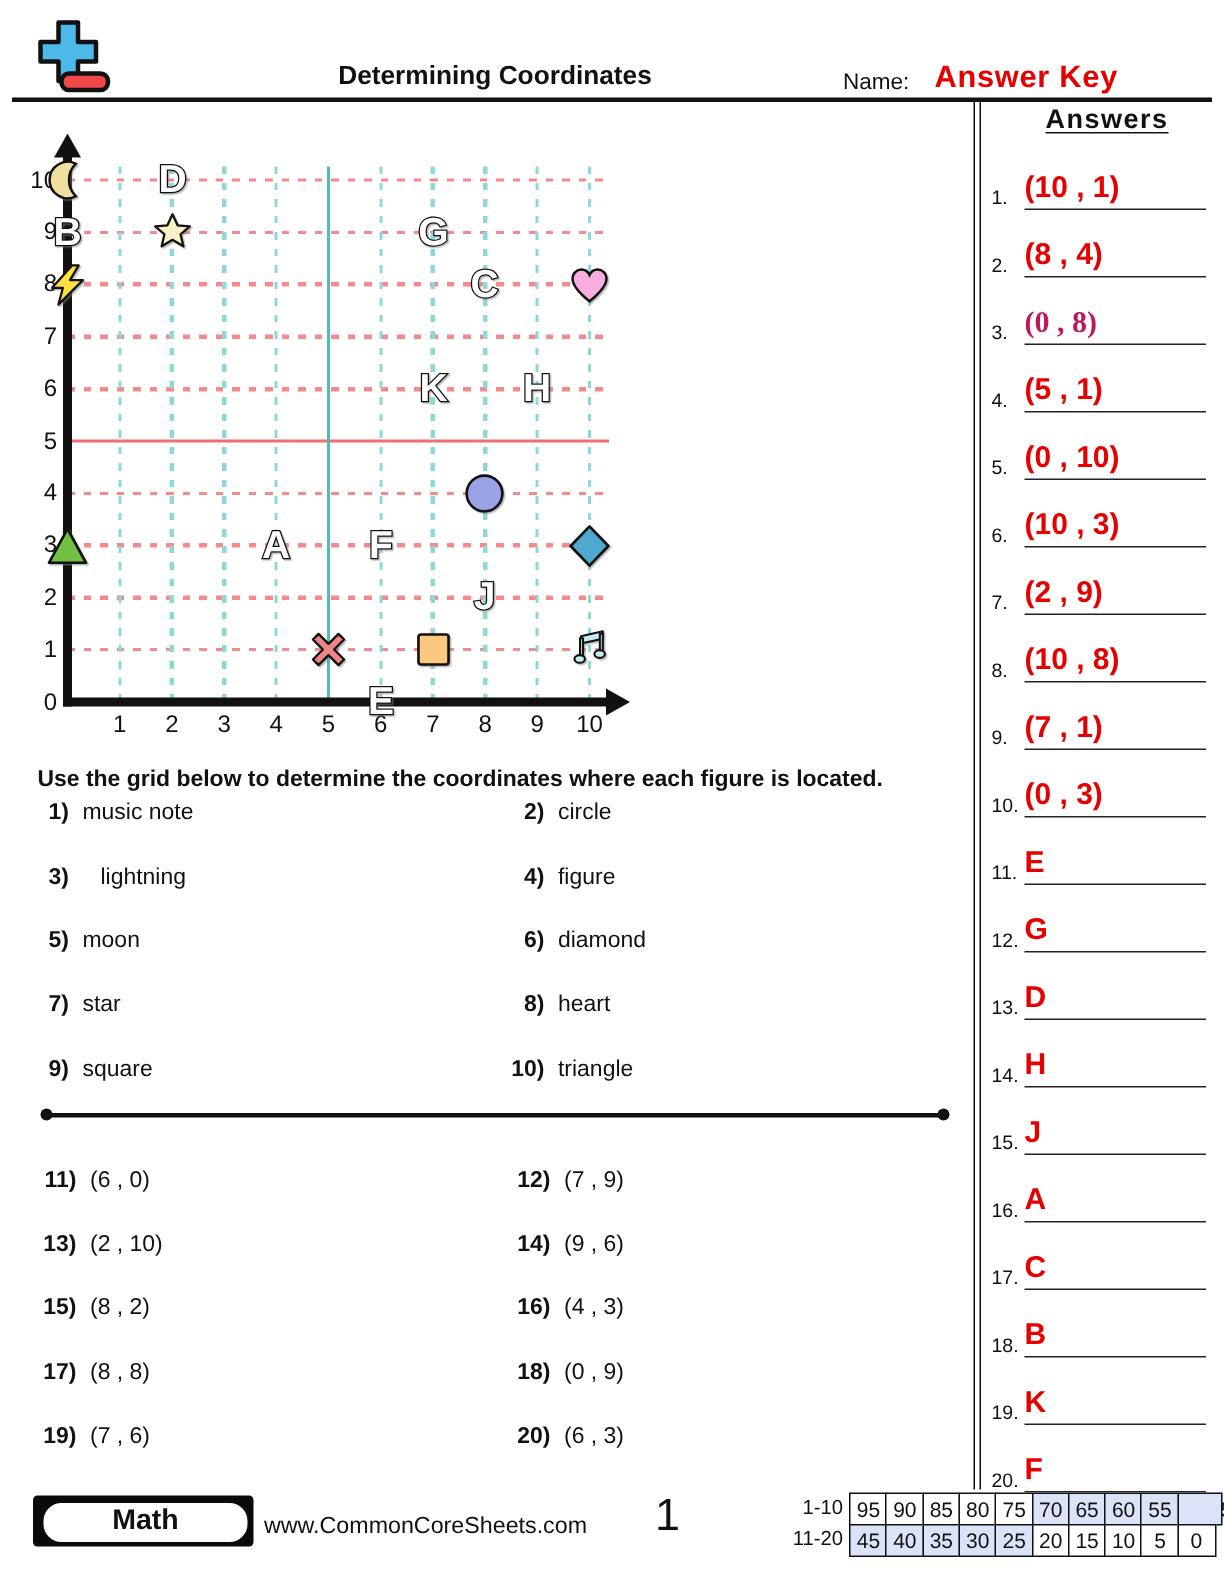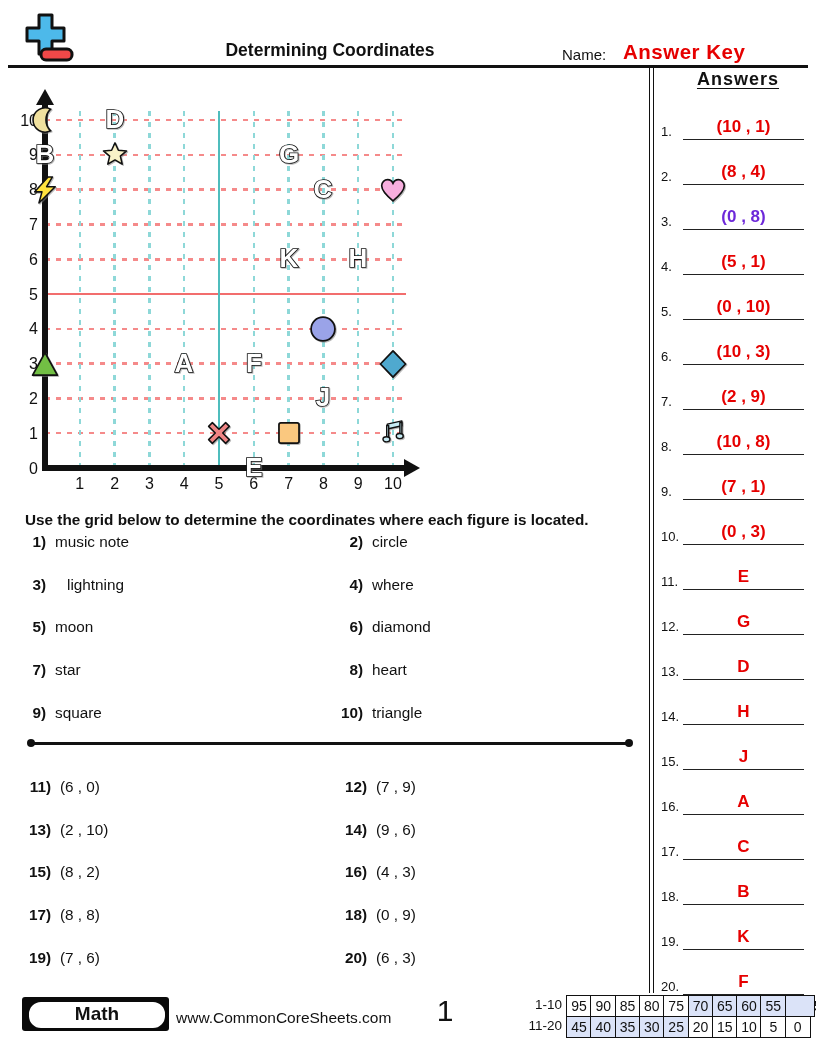--- a/index.html
+++ b/index.html
@@ -9,22 +9,22 @@
   .t-title{font-size:17.5px;font-weight:bold;text-align:center;}
   .t-name{font-size:15px;}
   .t-anskey{font-size:20.5px;font-weight:bold;letter-spacing:.5px;}
   .hline{background:#111;}
   .vsep{border-left:1.8px solid #111;border-right:1.8px solid #111;width:2.6px;}
   .ans-heading{font-size:18px;font-weight:bold;text-align:center;
                text-decoration:underline;text-underline-offset:3px;letter-spacing:1px;}
   .ans-row{position:absolute;left:0;width:100%;height:45px;}
   .ans-num{position:absolute;left:6px;bottom:1px;font-size:13px;}
   .ans-line{position:absolute;left:28px;width:121px;bottom:0;border-bottom:1.9px solid #222;}
-  .ans-val{position:absolute;left:28px;width:121px;bottom:3px;text-align:center;
-           font-size:17px;font-weight:bold;}
+  .ans-val{position:absolute;left:28px;width:121px;bottom:3px;
+           font-size:20px;font-weight:bold;}
   .tick{font-size:16px;line-height:19px;}
   .gshape{filter:drop-shadow(1.6px 1.8px 0 rgba(130,130,130,.55));}
   .gletter{filter:drop-shadow(1.8px 1.8px 0 rgba(130,130,130,.55));}
   .intro{font-size:15.3px;font-weight:bold;}
   .qnum{position:absolute;font-size:15.3px;font-weight:bold;text-align:right;}
   .qtext{position:absolute;font-size:15.3px;}
   .divider{height:2.7px;background:#111;}
   .dot{position:absolute;width:8px;height:8px;border-radius:50%;background:#111;top:-2.7px;}
   .dot.l{left:-4px;} .dot.r{right:-4px;}
   .f-blackbox{background:#0a0a0a;border-radius:3px;}
@@ -63,21 +63,21 @@
         <div class="ans-val" style="position: absolute; color: rgb(230, 0, 0);">(10 , 1)</div>
       </div>
       <div class="ans-row" style="position: absolute; top: 45px; height: 45px; width: 100%;">
         <div class="ans-num" style="position: absolute;">2.</div>
         <div class="ans-line" style="position: absolute;"></div>
         <div class="ans-val" style="position: absolute; color: rgb(230, 0, 0);">(8 , 4)</div>
       </div>
       <div class="ans-row" style="position: absolute; top: 90px; height: 45px; width: 100%;">
         <div class="ans-num" style="position: absolute;">3.</div>
         <div class="ans-line" style="position: absolute;"></div>
-        <div class="ans-val" style="position: absolute; color: #6d28d9;">(0 , 8)</div>
+        <div class="ans-val" style="position: absolute; color: #be185d; font-family: Liberation Serif, serif;">(0 , 8)</div>
       </div>
       <div class="ans-row" style="position: absolute; top: 135px; height: 45px; width: 100%;">
         <div class="ans-num" style="position: absolute;">4.</div>
         <div class="ans-line" style="position: absolute;"></div>
         <div class="ans-val" style="position: absolute; color: rgb(230, 0, 0);">(5 , 1)</div>
       </div>
       <div class="ans-row" style="position: absolute; top: 180px; height: 45px; width: 100%;">
         <div class="ans-num" style="position: absolute;">5.</div>
         <div class="ans-line" style="position: absolute;"></div>
         <div class="ans-val" style="position: absolute; color: rgb(230, 0, 0);">(0 , 10)</div>
@@ -275,21 +275,21 @@
 
   <div class="abs intro" style="left:25px;top:511px;width:615px;">Use the grid below to determine the coordinates where each figure is located.</div>
   <div class="abs" style="left:0;top:0;width:650px;height:0;">
       <div class="qnum" style="position: absolute; left: 10px; top: 533px; width: 36px;">1)</div>
       <div class="qtext" style="position: absolute; left: 55px; top: 533px;">music note</div>
       <div class="qnum" style="position: absolute; left: 327px; top: 533px; width: 36px;">2)</div>
       <div class="qtext" style="position: absolute; left: 372px; top: 533px;">circle</div>
       <div class="qnum" style="position: absolute; left: 10px; top: 576px; width: 36px;">3)</div>
       <div class="qtext" style="position: absolute; left: 55px; top: 576px; margin-left: 12px;">lightning</div>
       <div class="qnum" style="position: absolute; left: 327px; top: 576px; width: 36px;">4)</div>
-      <div class="qtext" style="position: absolute; left: 372px; top: 576px;">where</div>
+      <div class="qtext" style="position: absolute; left: 372px; top: 576px;">figure</div>
       <div class="qnum" style="position: absolute; left: 10px; top: 618px; width: 36px;">5)</div>
       <div class="qtext" style="position: absolute; left: 55px; top: 618px;">moon</div>
       <div class="qnum" style="position: absolute; left: 327px; top: 618px; width: 36px;">6)</div>
       <div class="qtext" style="position: absolute; left: 372px; top: 618px;">diamond</div>
       <div class="qnum" style="position: absolute; left: 10px; top: 661px; width: 36px;">7)</div>
       <div class="qtext" style="position: absolute; left: 55px; top: 661px;">star</div>
       <div class="qnum" style="position: absolute; left: 327px; top: 661px; width: 36px;">8)</div>
       <div class="qtext" style="position: absolute; left: 372px; top: 661px;">heart</div>
       <div class="qnum" style="position: absolute; left: 10px; top: 704px; width: 36px;">9)</div>
       <div class="qtext" style="position: absolute; left: 55px; top: 704px;">square</div>

